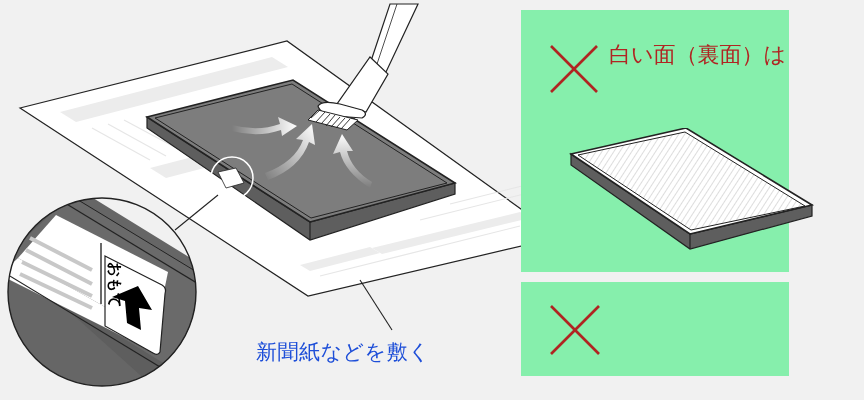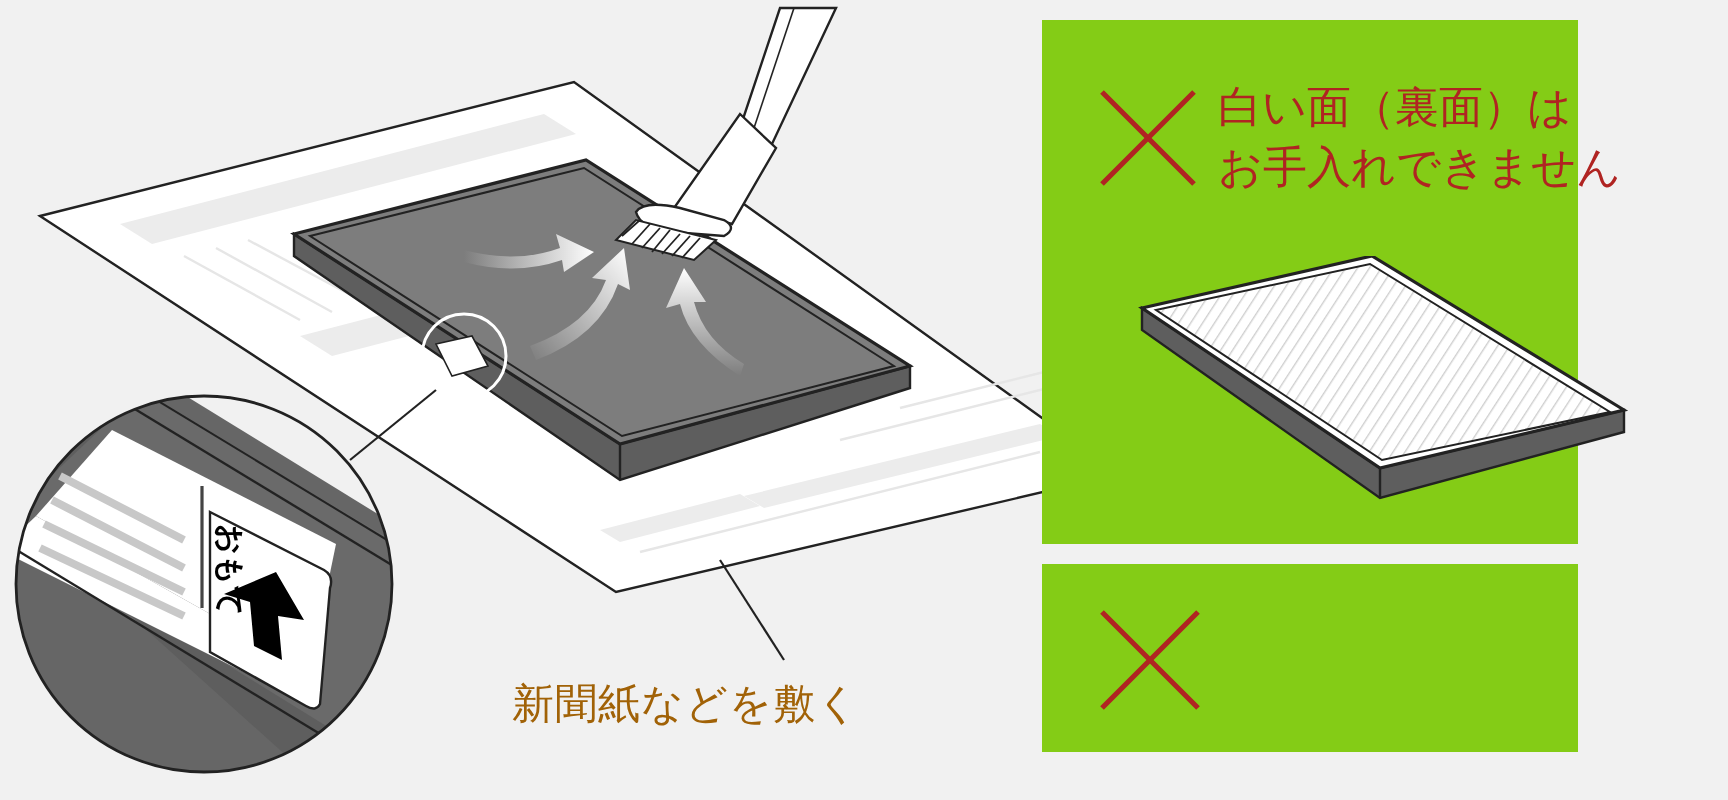--- a/index.html
+++ b/index.html
@@ -5,24 +5,24 @@
   html, body { margin: 0; padding: 0; }
   body {
     width: 864px; height: 400px; overflow: hidden;
     background: #f1f1f1;
     font-family: "DejaVu Sans", "Liberation Sans", sans-serif;
     position: relative;
   }
   .illustration { position: absolute; left: 0; top: 0; width: 864px; height: 400px; }
   .caption {
     position: absolute; left: 256px; top: 338px;
-    font-size: 21px; color: #a16207; letter-spacing: 0.5px; white-space: nowrap;
+    font-size: 21px; color: #1d4ed8; letter-spacing: 0.5px; white-space: nowrap;
   }
   .panel {
-    position: absolute; left: 521px; width: 268px; background: #84cc16;
+    position: absolute; left: 521px; width: 268px; background: #86efac;
   }
   .panel.top { top: 10px; height: 262px; }
   .panel.bottom { top: 282px; height: 94px; }
   .xmark { position: absolute; }
   .panel.top .xmark { left: 28px; top: 34px; width: 50px; height: 50px; }
   .panel.bottom .xmark { left: 28px; top: 22px; width: 52px; height: 52px; }
   .warn-text {
     position: absolute; color: #b02422; font-size: 22px; line-height: 30px; white-space: nowrap;
   }
   .panel.top .warn-text { left: 88px; top: 30px; }
@@ -134,21 +134,20 @@
 
 <div class="caption">新聞紙などを敷く</div>
 
 <div class="panel top">
   <svg class="xmark" viewBox="0 0 50 50">
     <line x1="2" y1="2" x2="48" y2="48" stroke="#b02422" stroke-width="2.6"></line>
     <line x1="48" y1="2" x2="2" y2="48" stroke="#b02422" stroke-width="2.6"></line>
   </svg>
   <div class="warn-text">
     <div>白い面（裏面）は</div>
-    <div>お手入れできません</div>
   </div>
   <svg class="filter-white" viewBox="0 0 260 130">
     <defs>
       <pattern id="pleats" width="5" height="5" patternUnits="userSpaceOnUse" patternTransform="rotate(33)">
         <line x1="0" y1="0" x2="0" y2="5" stroke="#cfcfcf" stroke-width="1.4"></line>
       </pattern>
     </defs>
     <polygon points="8,26 8,37 127,121 249,88 249,77 127,106" fill="#5e5e5e" stroke="#222" stroke-width="1.2"></polygon>
     <line x1="127" y1="106" x2="127" y2="121" stroke="#222" stroke-width="1.2"></line>
     <polygon points="8,26 123,0 249,77 127,106" fill="#ffffff" stroke="#222" stroke-width="1.6"></polygon>

